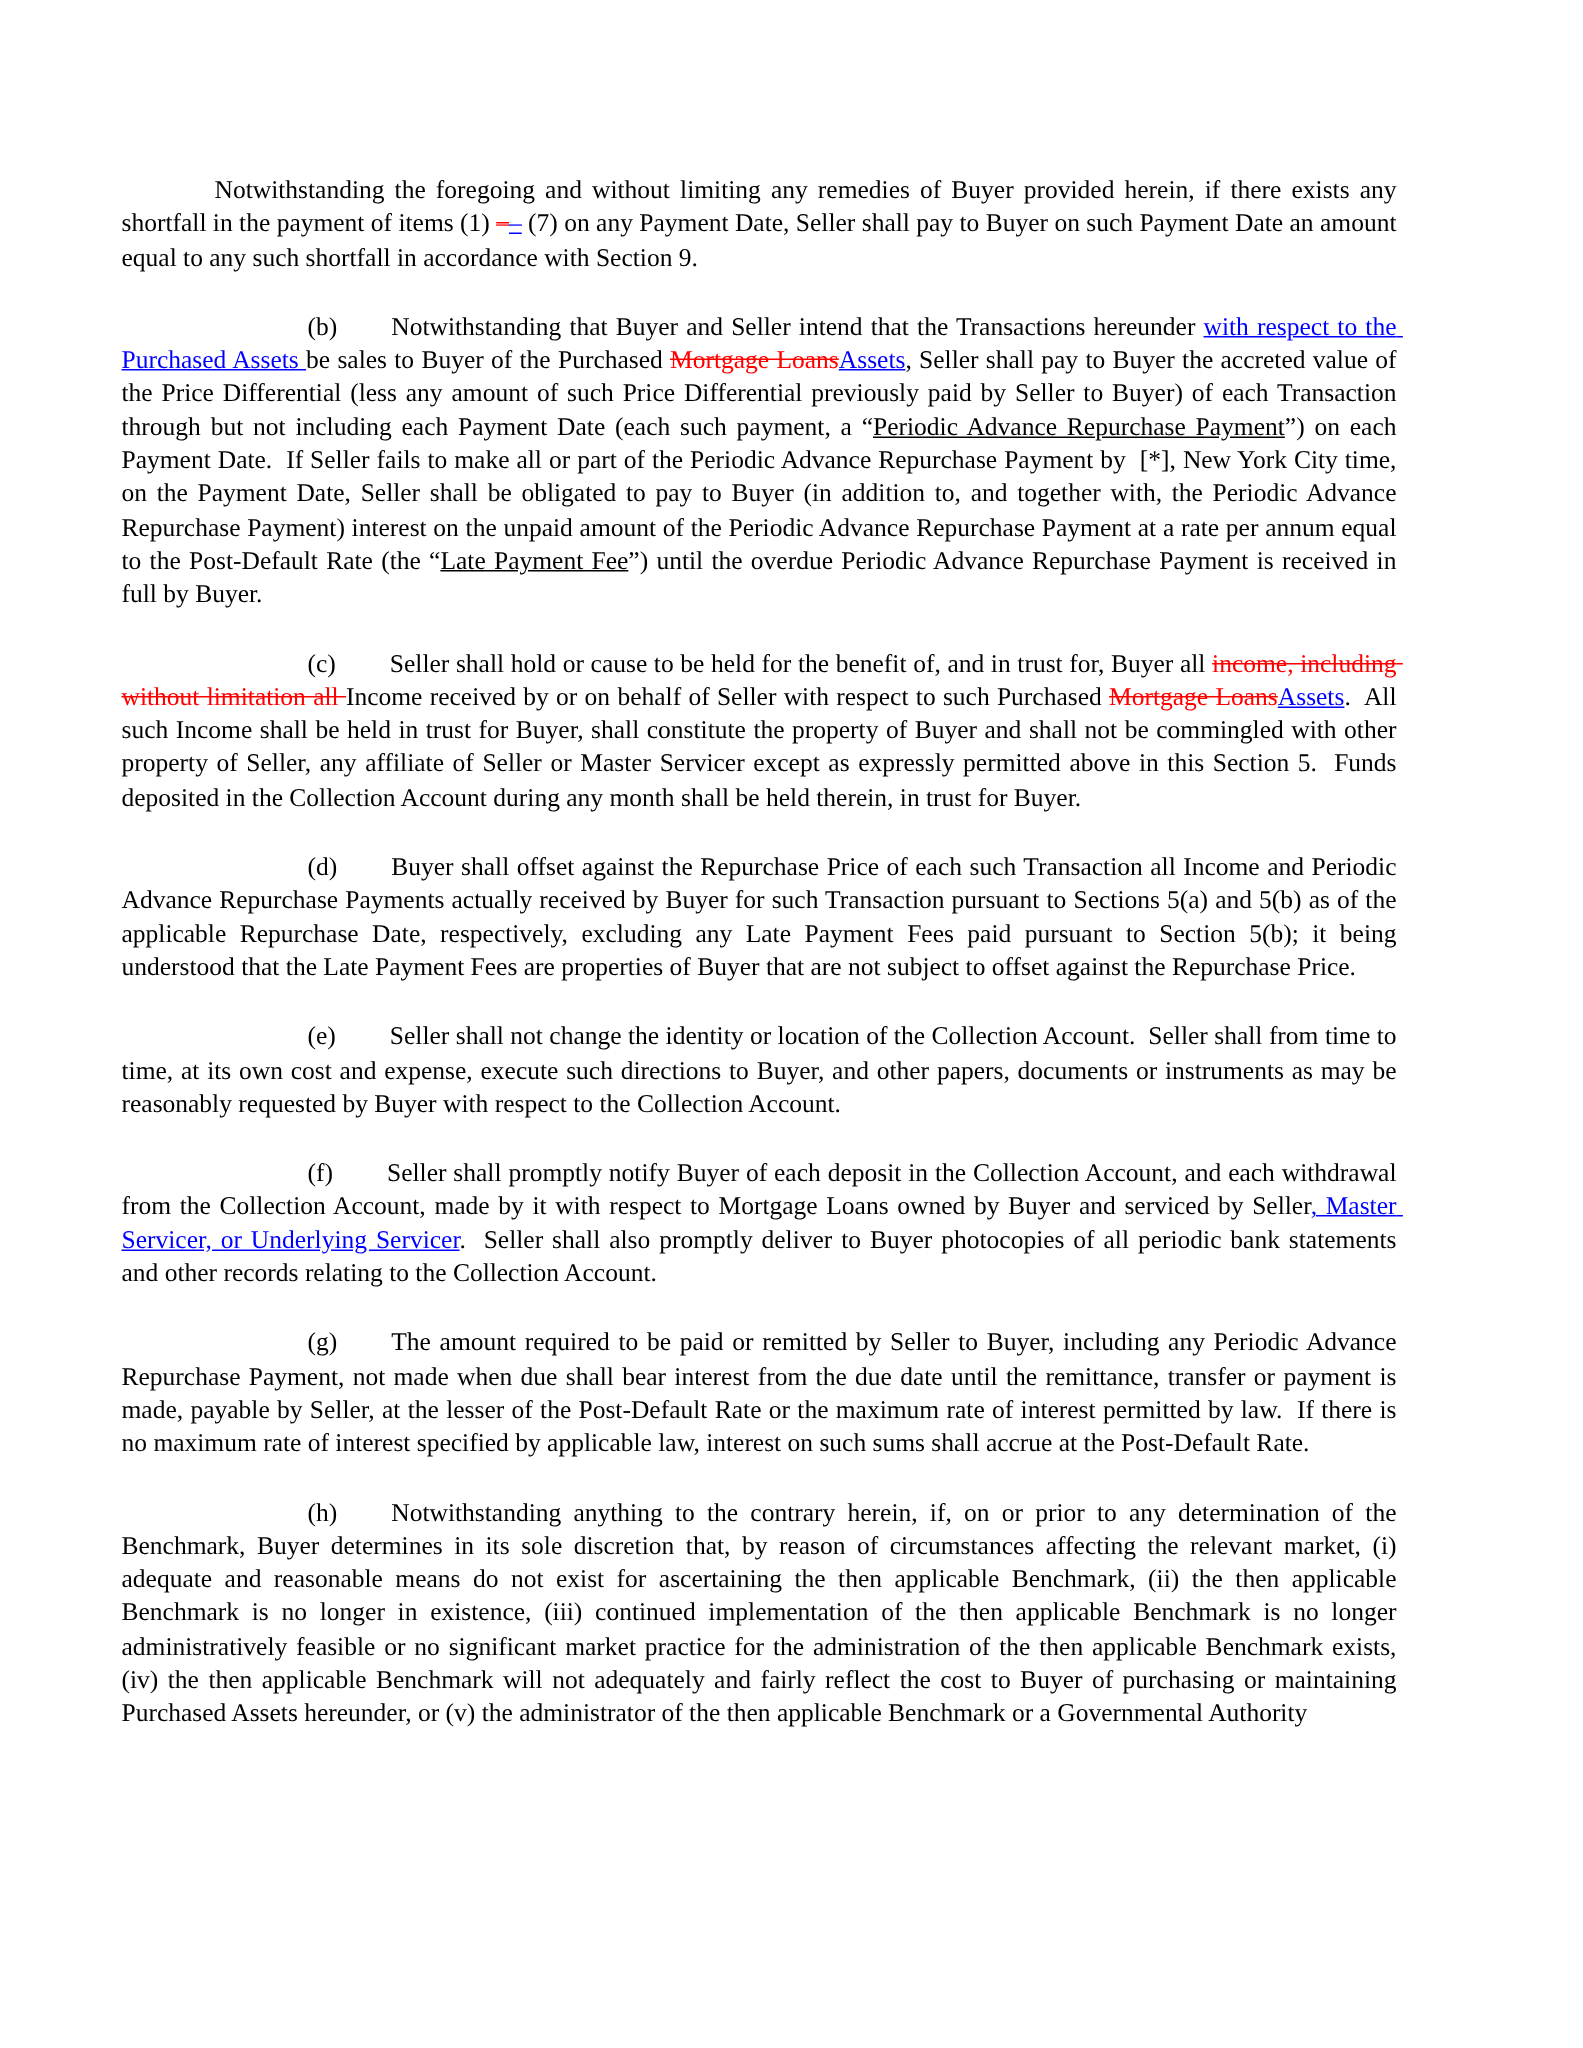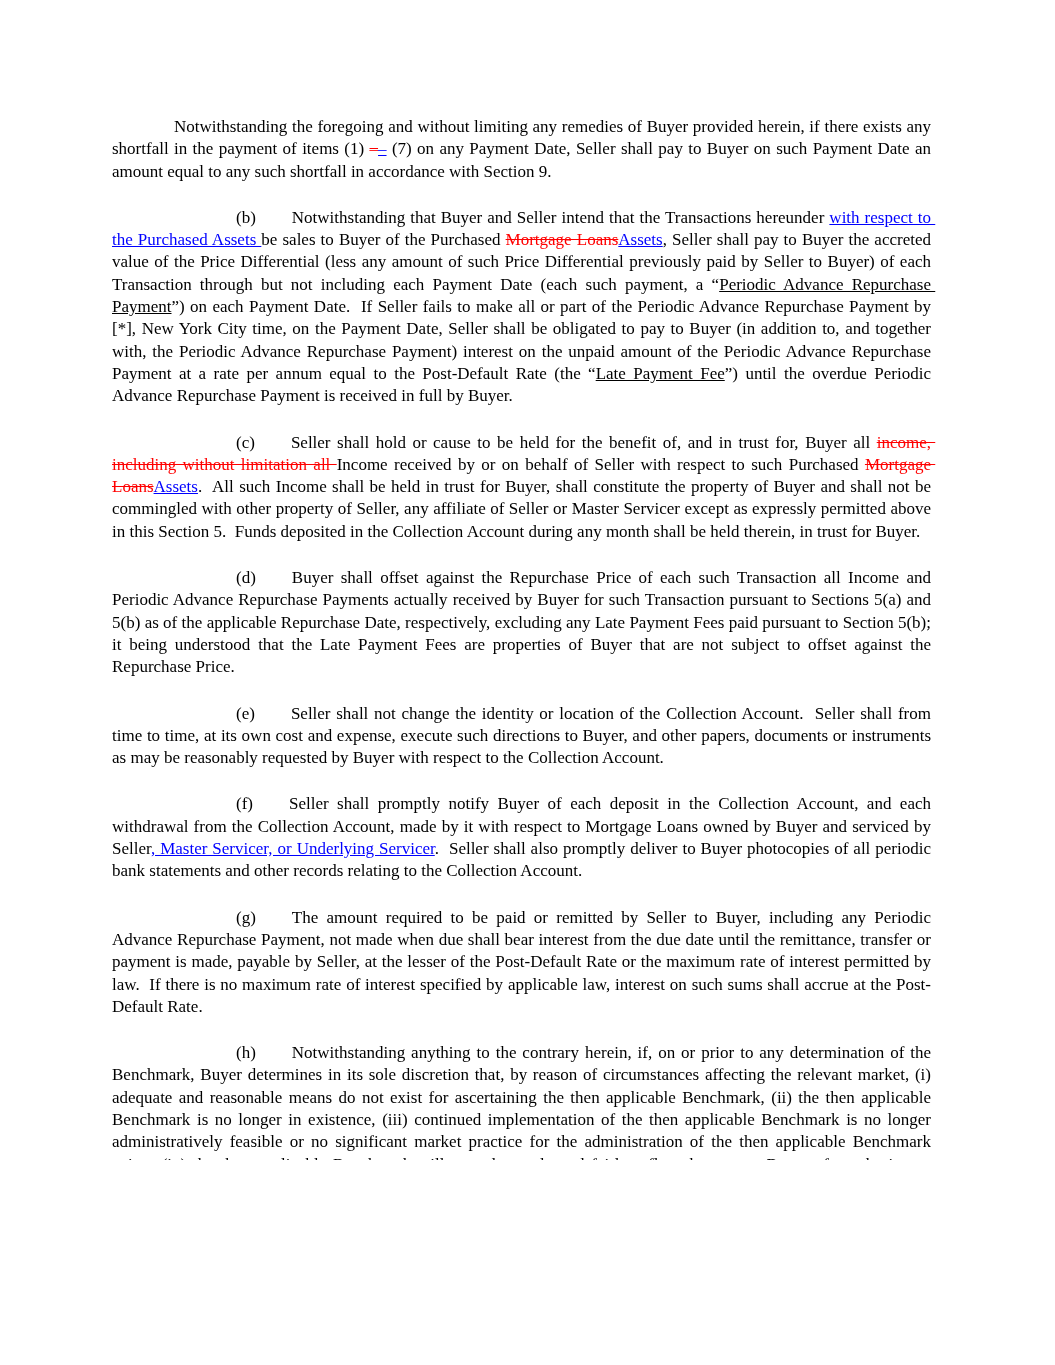--- a/index.html
+++ b/index.html
@@ -6,21 +6,21 @@
     margin: 0;
     padding: 0;
     background: #ffffff;
   }
   .page {
     position: relative;
     width: 1055px;
     height: 1160px;
     background: #ffffff;
     box-sizing: border-box;
-    padding: 116px 124px 0 112px;
+    padding: 116px 124px 0 81px;
     font-family: "Liberation Serif", serif;
     font-size: 17px;
     line-height: 22.3px;
     color: #000000;
     overflow: hidden;
   }
   .doc-body { width: 100%; }
   .para {
     margin: 0 0 20px 0;
     text-align: justify;

